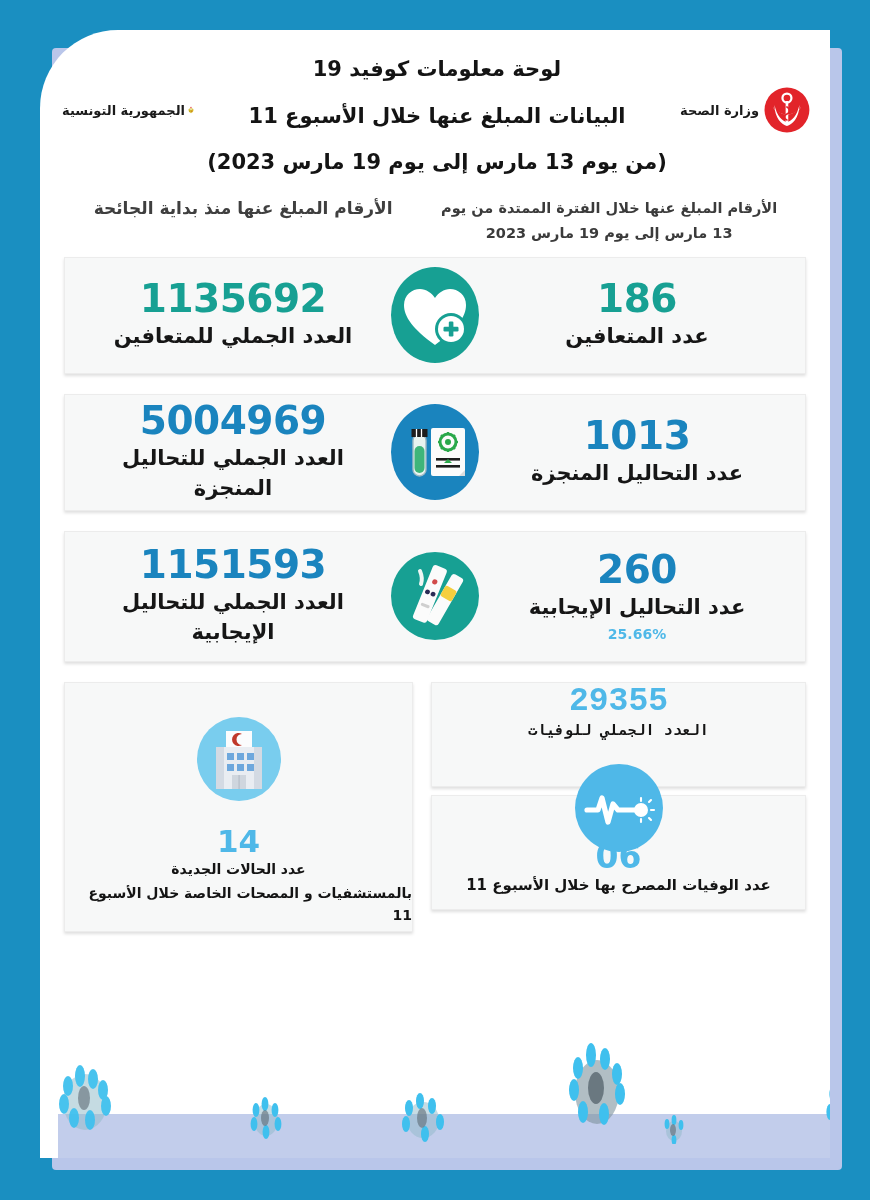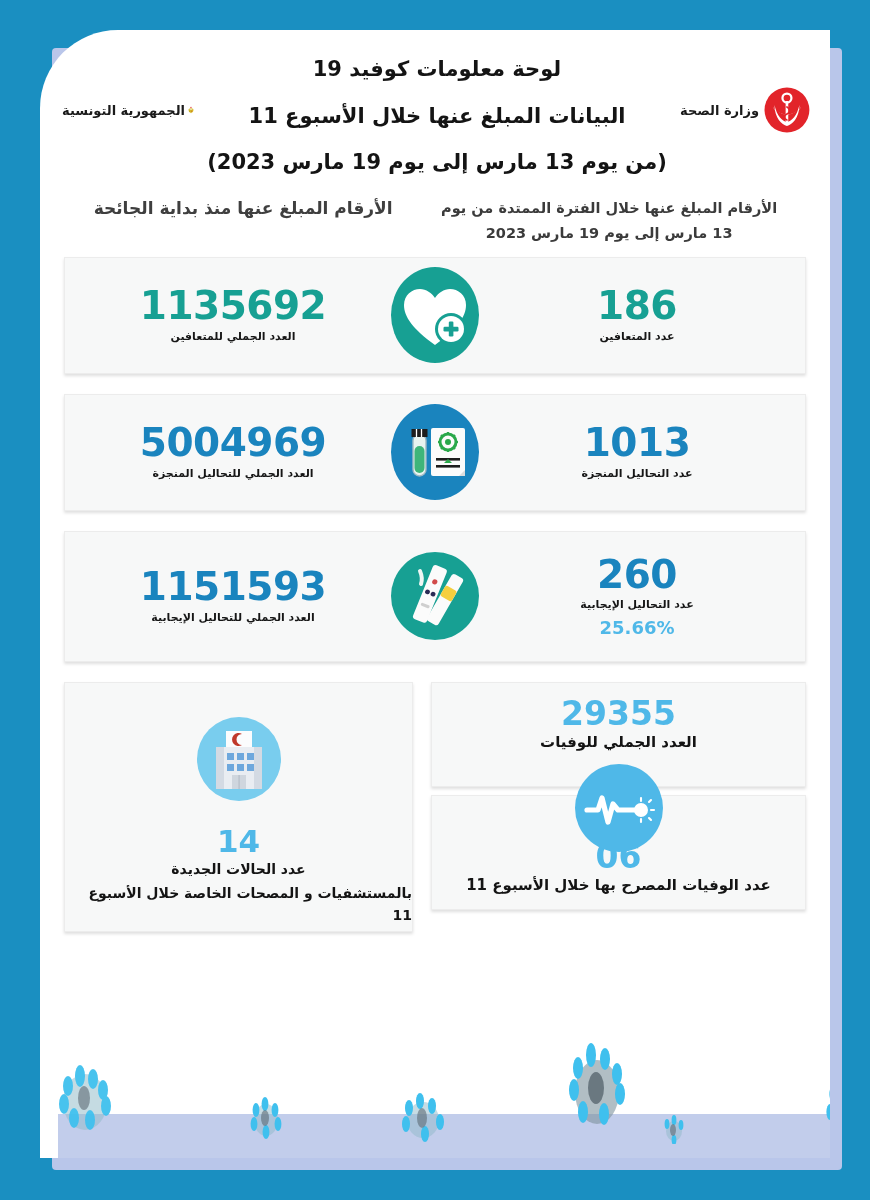--- a/index.html
+++ b/index.html
@@ -129,28 +129,28 @@
     text-align: center;
   }
   .stat-num {
     font-size: 39px;
     font-weight: bold;
     letter-spacing: -0.5px;
     line-height: 1.02;
     direction: ltr;
   }
   .stat-label {
-    font-size: 11px;
+    font-size: 21px;
     font-weight: bold;
     color: #161616;
     line-height: 1.4;
     margin-top: 3px;
   }
   .stat-pct {
-    font-size: 18px;
+    font-size: 14px;
     font-weight: bold;
     margin-top: 4px;
     direction: ltr;
   }
   .stat-sublabel {
     font-size: 14.5px;
     font-weight: bold;
     color: #161616;
     margin-top: 1px;
   }
@@ -180,21 +180,22 @@
     position: relative;
   }
   .sub-card {
     background: #f7f8f8;
     border: 1px solid #ececec;
     box-shadow: 0 2px 3px rgba(0,0,0,0.13);
     text-align: center;
   }
   #deaths-top {
     height: 105px;
-    padding-top: 14px;
+    padding-top: 2px;
+    font-family: Liberation Mono, monospace;
   }
   #deaths-bottom {
     height: 115px;
     margin-top: 8px;
     padding-top: 44px;
   }
   #pulse-badge {
     position: absolute;
     left: 50%;
     transform: translateX(-50%);

